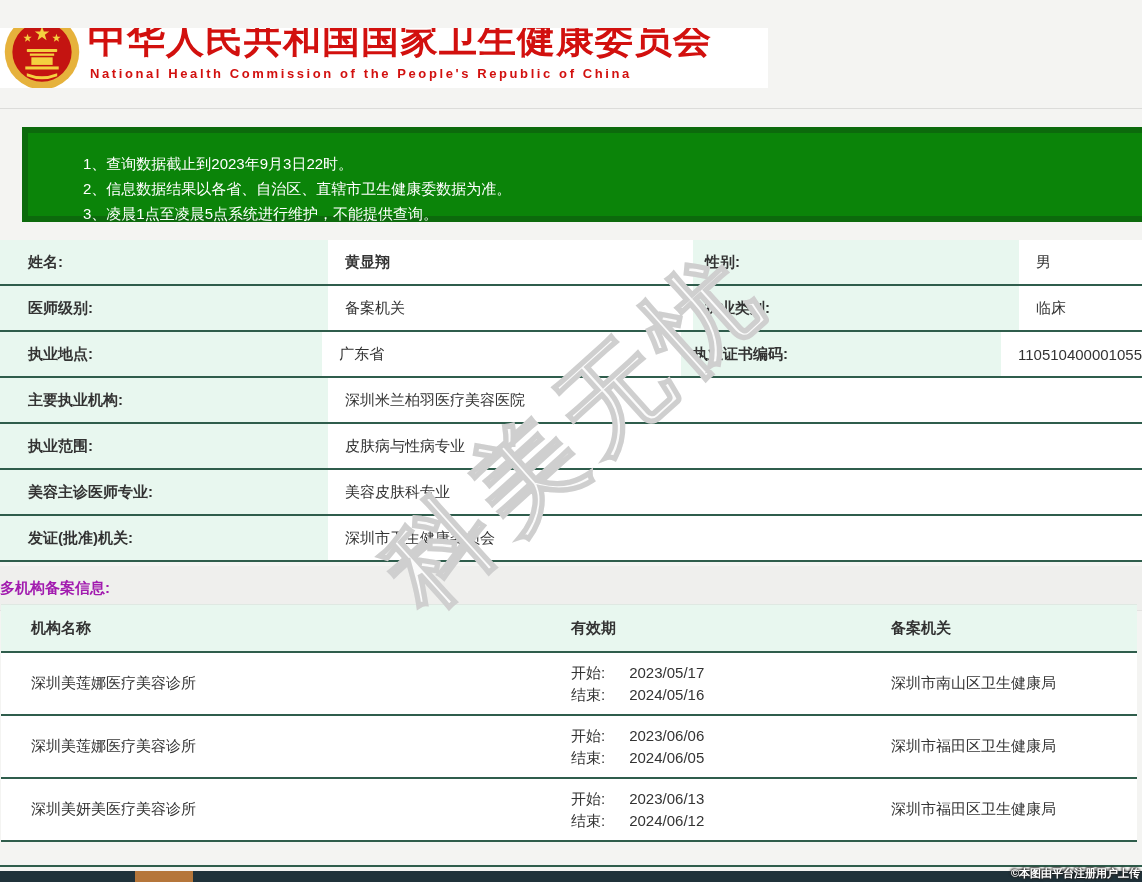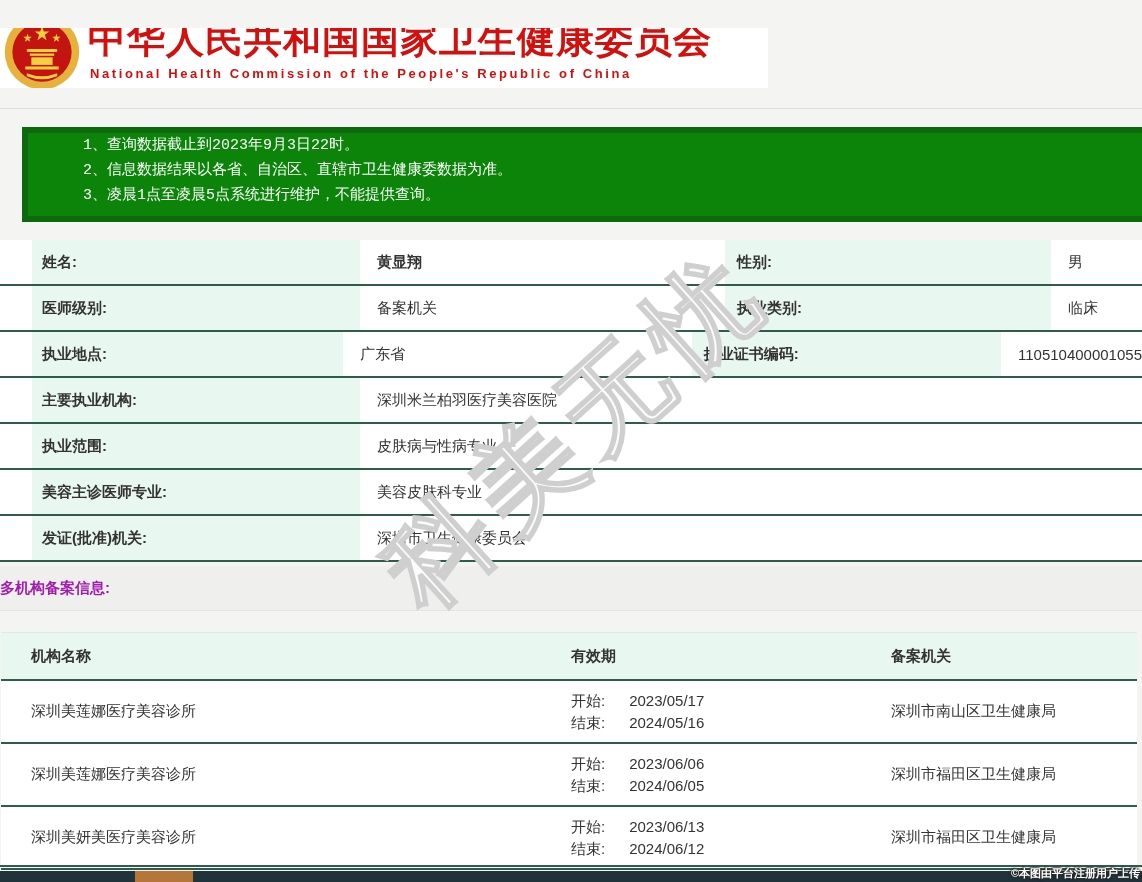--- a/index.html
+++ b/index.html
@@ -39,58 +39,58 @@
     position:absolute;top:108px;left:0;
     width:1142px;height:1px;background:#dcdcda;
   }
   
   .notice-box{
     position:absolute;top:127px;left:22px;
     width:1120px;height:95px;
     box-sizing:border-box;
     background:#0b8409;
     border:6px solid #0c6a0c;border-right:none;
-    padding:0 0 0 55px;
-    color:#ffffff;font-size:15px;line-height:25px;font-family:Liberation Mono, monospace;
+    padding:18px 0 0 55px;
+    color:#ffffff;font-size:15px;line-height:25px;
   }
   .notice-line{white-space:nowrap;}
   
   .doctor-table{
     position:absolute;top:240px;left:0;width:1142px;
     background:#ffffff;
   }
   .d-row{
     display:flex;height:44px;
     border-bottom:2px solid #2f5d4c;
     background:#ffffff;font-size:15px;
   }
   .d-cell{
     display:flex;align-items:center;
     box-sizing:border-box;height:100%;
     border-right:2px solid #ffffff;
   }
   .d-label{background:#e8f7ef;font-weight:bold;}
-  .c1{width:330px;padding-left:10px;margin-left:32px;}
+  .c1{width:330px;padding-left:28px;}
   .c2{width:328px;padding-left:15px;}
   .c3{width:328px;padding-left:12px;margin-left:35px;}
   .c4{flex:1;padding-left:15px;border-right:none;}
   .v-span{flex:1;padding-left:15px;border-right:none;}
   .bold-val{font-weight:bold;}
   
   .section-band{
     position:absolute;top:566px;left:0;
     width:1142px;height:44px;
     background:#efefed;
     border-bottom:1px solid #e3e3e1;
     display:flex;align-items:center;
     font-size:15px;font-weight:bold;color:#a21caf;
   }
   
   .org-table{
-    position:absolute;top:632px;left:1px;width:1136px;
+    position:absolute;top:604px;left:1px;width:1136px;
     background:#ec4899;border-top:1px solid #dfe8e2;
   }
   .o-head{
     display:flex;height:46px;
     background:#e8f7ef;
     border-bottom:2px solid #2f5d4c;
     font-size:15px;font-weight:bold;align-items:center;
   }
   .o-row{
     display:flex;height:61px;

